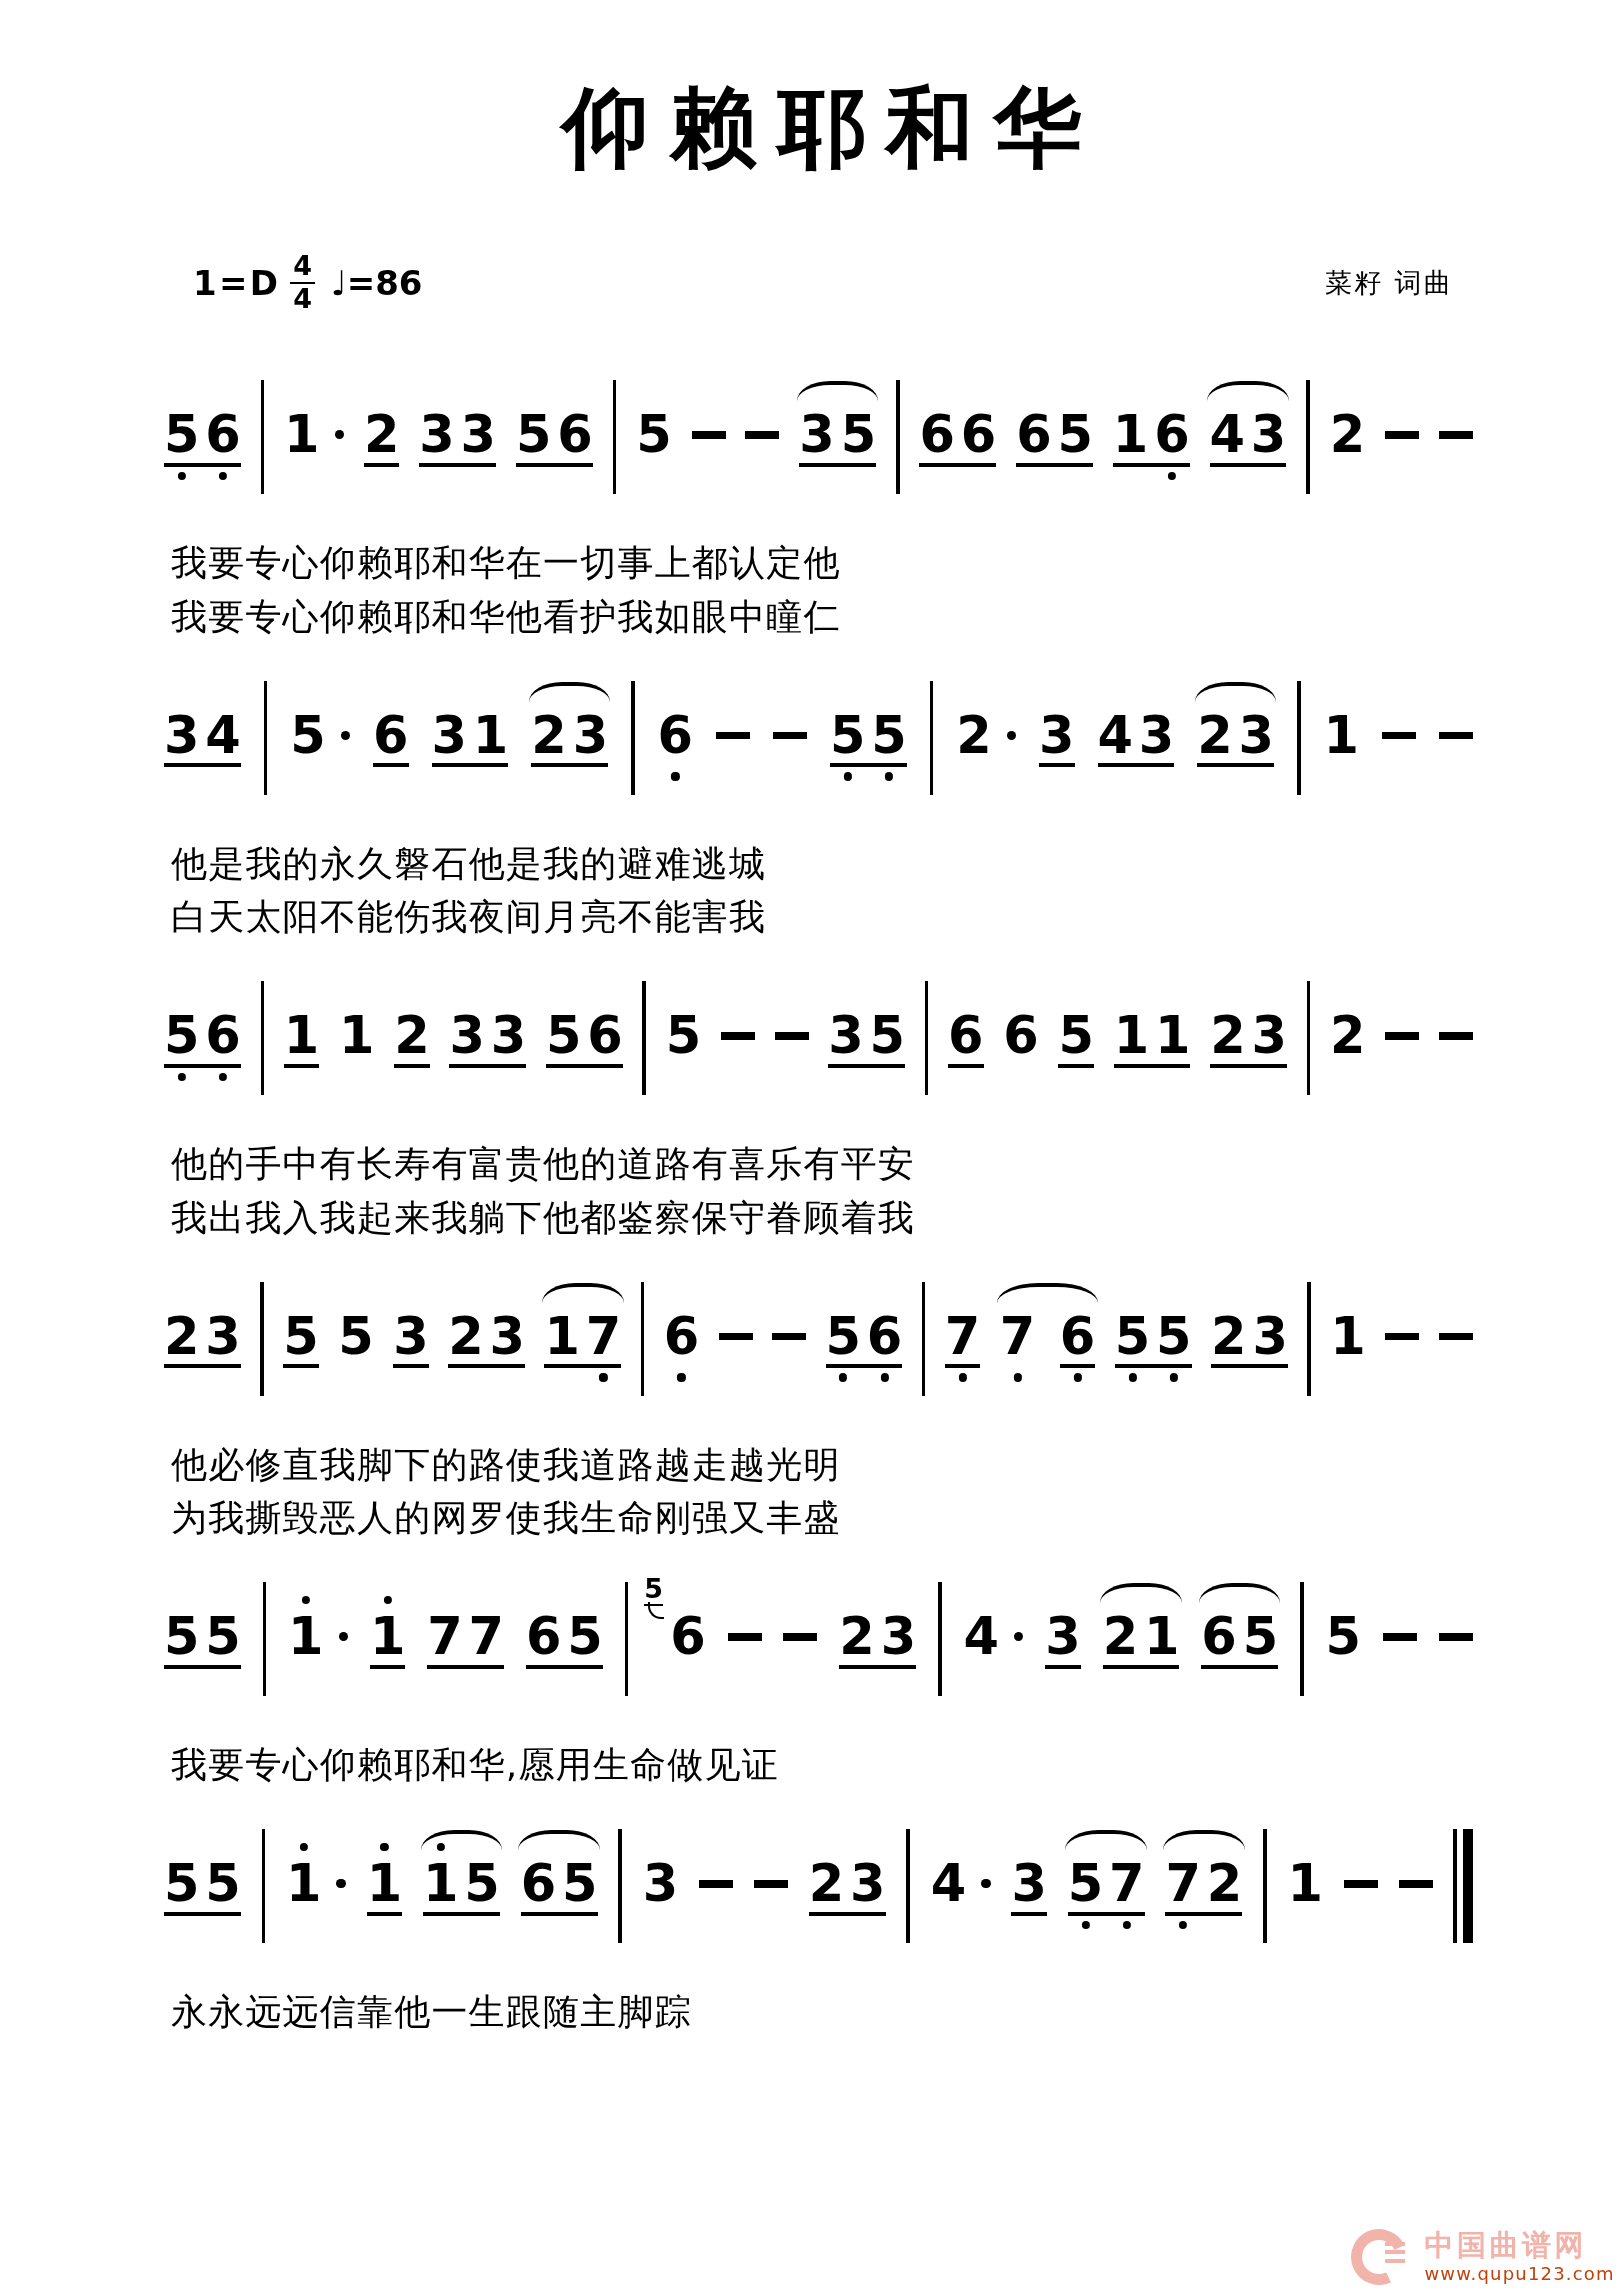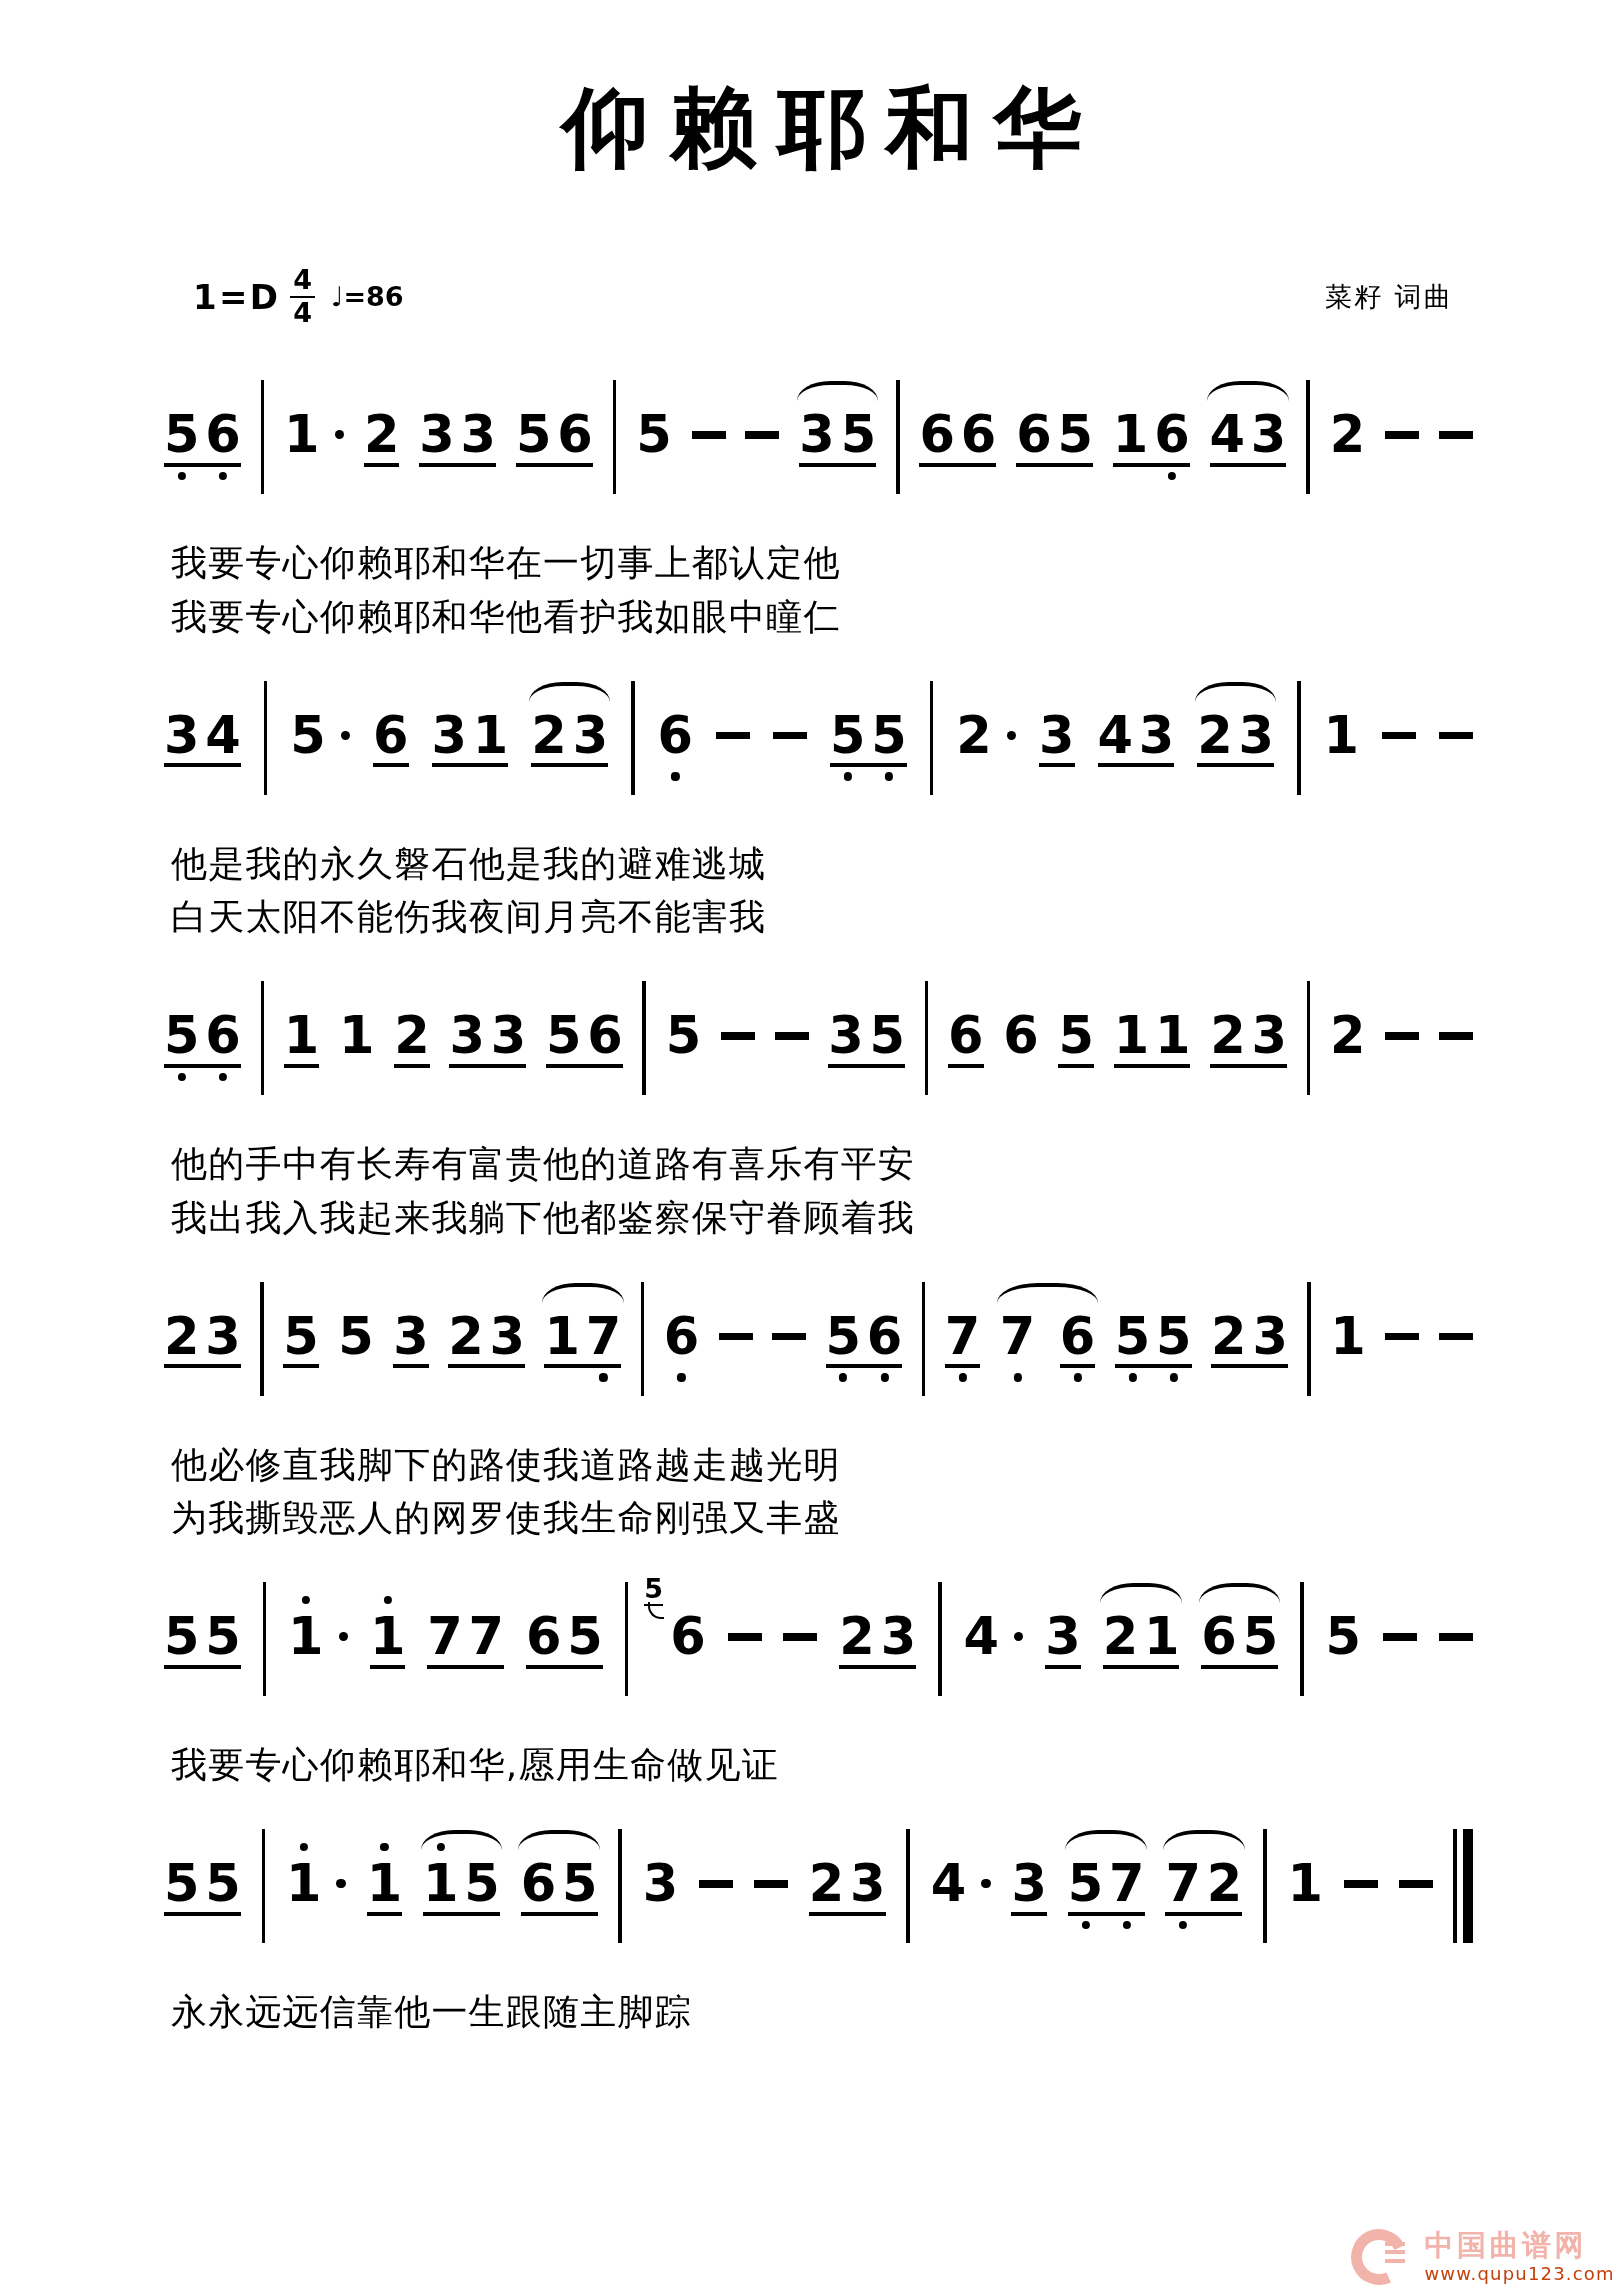--- a/index.html
+++ b/index.html
@@ -8,29 +8,29 @@
     font-family:"DejaVu Sans","Liberation Sans",sans-serif; color:#000;
     overflow:hidden;
   }
   .title {
     position:absolute; top:79px; left:0; width:100%; text-align:center;
     font-family:"DejaVu Serif","Liberation Serif",serif;
     font-size:88px; font-weight:bold; letter-spacing:20px; padding-left:20px;
     line-height:1.1;
   }
   .hdr {
-    position:absolute; top:266px; left:193px; right:170px;
+    position:absolute; top:252px; left:193px; right:170px;
     display:flex; justify-content:space-between; align-items:center;
   }
   .keysig { display:flex; align-items:center; gap:9.4px; font-weight:bold; }
   .keylabel { font-size:34px; letter-spacing:2.3px; }
   .ts { display:flex; flex-direction:column; align-items:center; font-size:27px; line-height:1.05; }
   .tstop { border-bottom:2.9px solid #000; padding:0 3.5px 1.8px; }
   .tsbot { padding-top:1.2px; }
-  .tempo { font-size:27px; font-weight:bold; margin-left:5.8px; }
+  .tempo { font-size:34px; font-weight:bold; margin-left:5.8px; }
   .credit { font-size:27px; letter-spacing:2.3px; }
 
   .score { position:absolute; top:409px; left:164px; width:1309px; }
   .mline { margin-bottom:75px; }
   .notesrow {
     display:flex; justify-content:space-between; align-items:flex-start;
     margin-bottom:51px;
   }
   .ntok { position:relative; display:flex; align-items:flex-start; }
   .grp { display:flex; gap:5.8px; }

